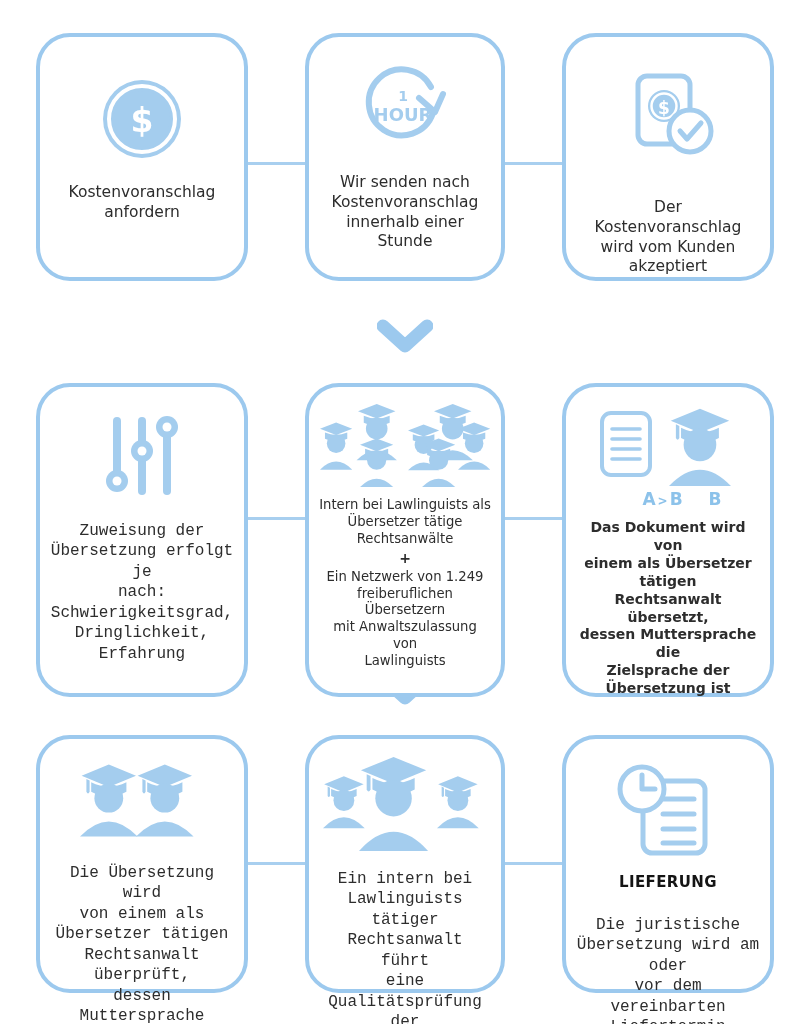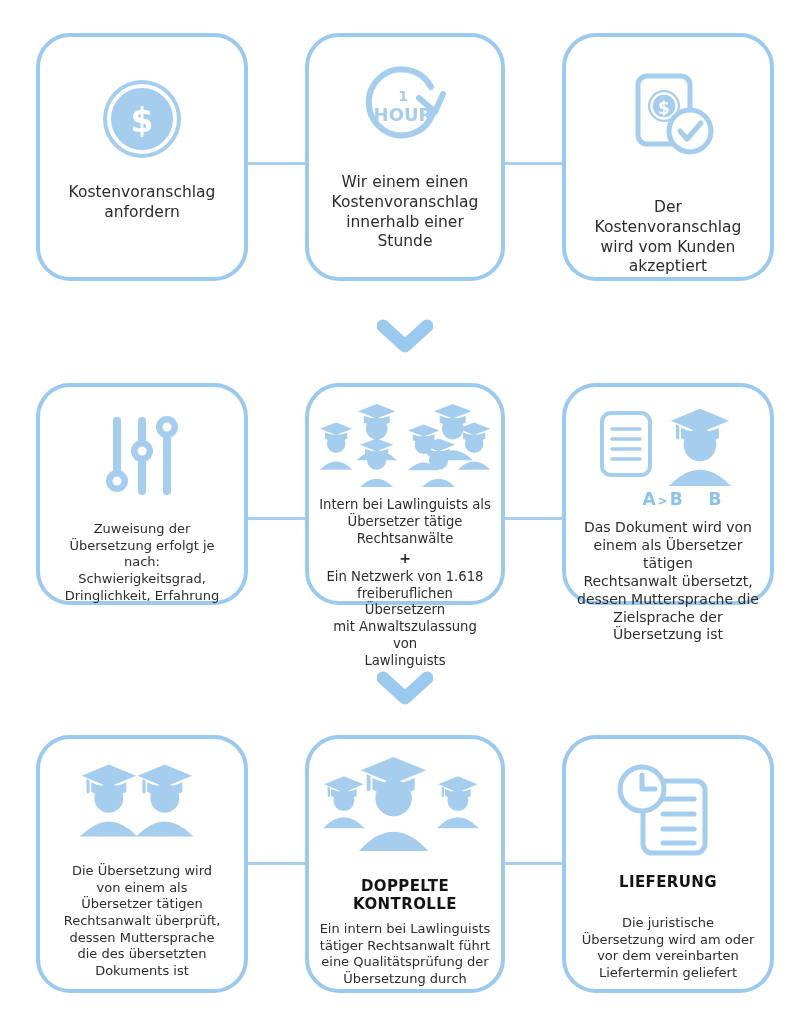--- a/index.html
+++ b/index.html
@@ -65,27 +65,27 @@
     white-space: pre-line;
   }
 
   
   .r1 { top: 33px; height: 248px; }
   .c1 { left: 36px;  width: 212px; }
   .c2 { left: 305px; width: 200px; }
   .c3 { left: 562px; width: 212px; }
 
   
-  .r2 { top: 383px; height: 222px; }
+  .r2 { top: 383px; height: 314px; }
 
   
   .r3 { top: 735px; height: 258px; }
 
   .t-15 { font-size: 15.5px; }
-  .t-145 { font-size: 13px; }
+  .t-145 { font-size: 16px; font-family: Liberation Mono, monospace; }
   .t-14 { font-size: 14px; }
   .t-13 { font-size: 13.2px; }
   .ttl-15 { font-size: 15px; }
 
   .plus-row {
     text-align: center;
     font-size: 14px;
     font-weight: bold;
     line-height: 1.5;
     color: #2d2d2d;
@@ -139,21 +139,21 @@
 
   <div class="card r1 c2">
     <div class="icon-wrap" style="height:100px;">
       <svg width="92" height="92" viewBox="0 0 92 92">
         <path d="M 72 26 A 33 33 0 1 0 74 52" fill="none" stroke="#a4cdee" stroke-width="6" stroke-linecap="round"></path>
         <path d="M 60 37 L 76 51 L 84 33" fill="none" stroke="#a4cdee" stroke-width="6" stroke-linecap="round" stroke-linejoin="round"></path>
         <text x="44" y="40" text-anchor="middle" font-family="'DejaVu Sans','Liberation Sans',sans-serif" font-size="14" font-weight="bold" fill="#a4cdee">1</text>
         <text x="44" y="60" text-anchor="middle" font-family="'DejaVu Sans','Liberation Sans',sans-serif" font-size="18" font-weight="bold" fill="#a4cdee">HOUR</text>
       </svg>
     </div>
-    <div class="card-text t-15" style="margin-top:20px;">Wir einem einen
+    <div class="card-text t-15" style="margin-top:20px;">Wir senden nach
 Kostenvoranschlag
 innerhalb einer
 Stunde</div>
   </div>
 
   <div class="card r1 c3">
     <div class="icon-wrap" style="height:108px;">
       <svg width="96" height="92" viewBox="0 0 96 92">
         <path d="M 18 16 a 9 9 0 0 1 9 -9 h 34 a 9 9 0 0 1 9 9 v 26 M 70 60 v 6 a 9 9 0 0 1 -9 9 h -34 a 9 9 0 0 1 -9 -9 v -50" fill="none" stroke="#a4cdee" stroke-width="5" stroke-linecap="round"></path>
         <circle cx="44" cy="37" r="16" fill="#a4cdee"></circle>
@@ -243,21 +243,21 @@
             <circle cx="26" cy="30" r="15"></circle>
             <path d="M 0 72 q 26 -26 52 0 Z"></path>
           </g>
         </g>
       </svg>
     </div>
     <div class="card-text t-13" style="margin-top:10px;">Intern bei  Lawlinguists als
 Übersetzer tätige
 Rechtsanwälte</div>
     <div class="plus-row">+</div>
-    <div class="card-text t-13">Ein  Netzwerk von 1.618
+    <div class="card-text t-13">Ein  Netzwerk von 1.249
 freiberuflichen Übersetzern
 mit Anwaltszulassung von
 Lawlinguists</div>
   </div>
 
   <div class="card r2 c3" style="padding-top:18px;">
     <div class="icon-wrap" style="height:82px;">
       <svg width="150" height="82" viewBox="0 0 150 82">
 
         <rect x="9" y="8" width="48" height="62" rx="9" ry="9" fill="none" stroke="#a4cdee" stroke-width="4"></rect>
@@ -276,21 +276,21 @@
           <path d="M 0 92 q 36 -38 72 0 Z"></path>
         </g>
       </svg>
     </div>
     <div class="ab-label">
       <span>
         <span>A</span><span class="gt">&gt;</span><span>B</span>
       </span>
       <span>B</span>
     </div>
-    <div class="card-text t-14" style="margin-top:10px;">Das  Dokument wird von
+    <div class="card-text t-14" style="margin-top:10px;font-weight:bold;">Das  Dokument wird von
 einem als Übersetzer tätigen
 Rechtsanwalt übersetzt,
 dessen  Muttersprache die
 Zielsprache der
 Übersetzung ist</div>
   </div>
 
   <div class="card r3 c1" style="padding-top:18px;">
     <div class="icon-wrap" style="height:92px;">
       <svg width="128" height="92" viewBox="0 0 128 92">
@@ -345,21 +345,20 @@
           <g transform="translate(40,2) scale(0.96)">
             <path d="M 2 16 L 36 2 L 70 16 L 36 30 Z"></path>
             <path d="M 8 20 l 0 16 q 2 4 4 0 l 0 -14 Z"></path>
             <path d="M 14 24 v 12 q 22 12 44 0 v -12 q -22 11 -44 0 Z"></path>
             <circle cx="36" cy="45" r="19"></circle>
             <path d="M 0 100 q 36 -40 72 0 Z"></path>
           </g>
         </g>
       </svg>
     </div>
-    <div class="card-title ttl-15" style="margin-top:16px;">DOPPELTE  KONTROLLE</div>
     <div class="card-text t-145" style="margin-top:8px;">Ein intern bei  Lawlinguists
 tätiger  Rechtsanwalt führt
 eine Qualitätsprüfung der
 Übersetzung durch</div>
   </div>
 
   <div class="card r3 c3" style="padding-top:20px;">
     <div class="icon-wrap" style="height:104px;">
       <svg width="108" height="100" viewBox="0 0 108 100">
         <path d="M 38 18 h 44 a 9 9 0 0 1 9 9 v 54 a 9 9 0 0 1 -9 9 h -44 a 9 9 0 0 1 -9 -9 v -42" fill="none" stroke="#a4cdee" stroke-width="5" stroke-linecap="round"></path>

